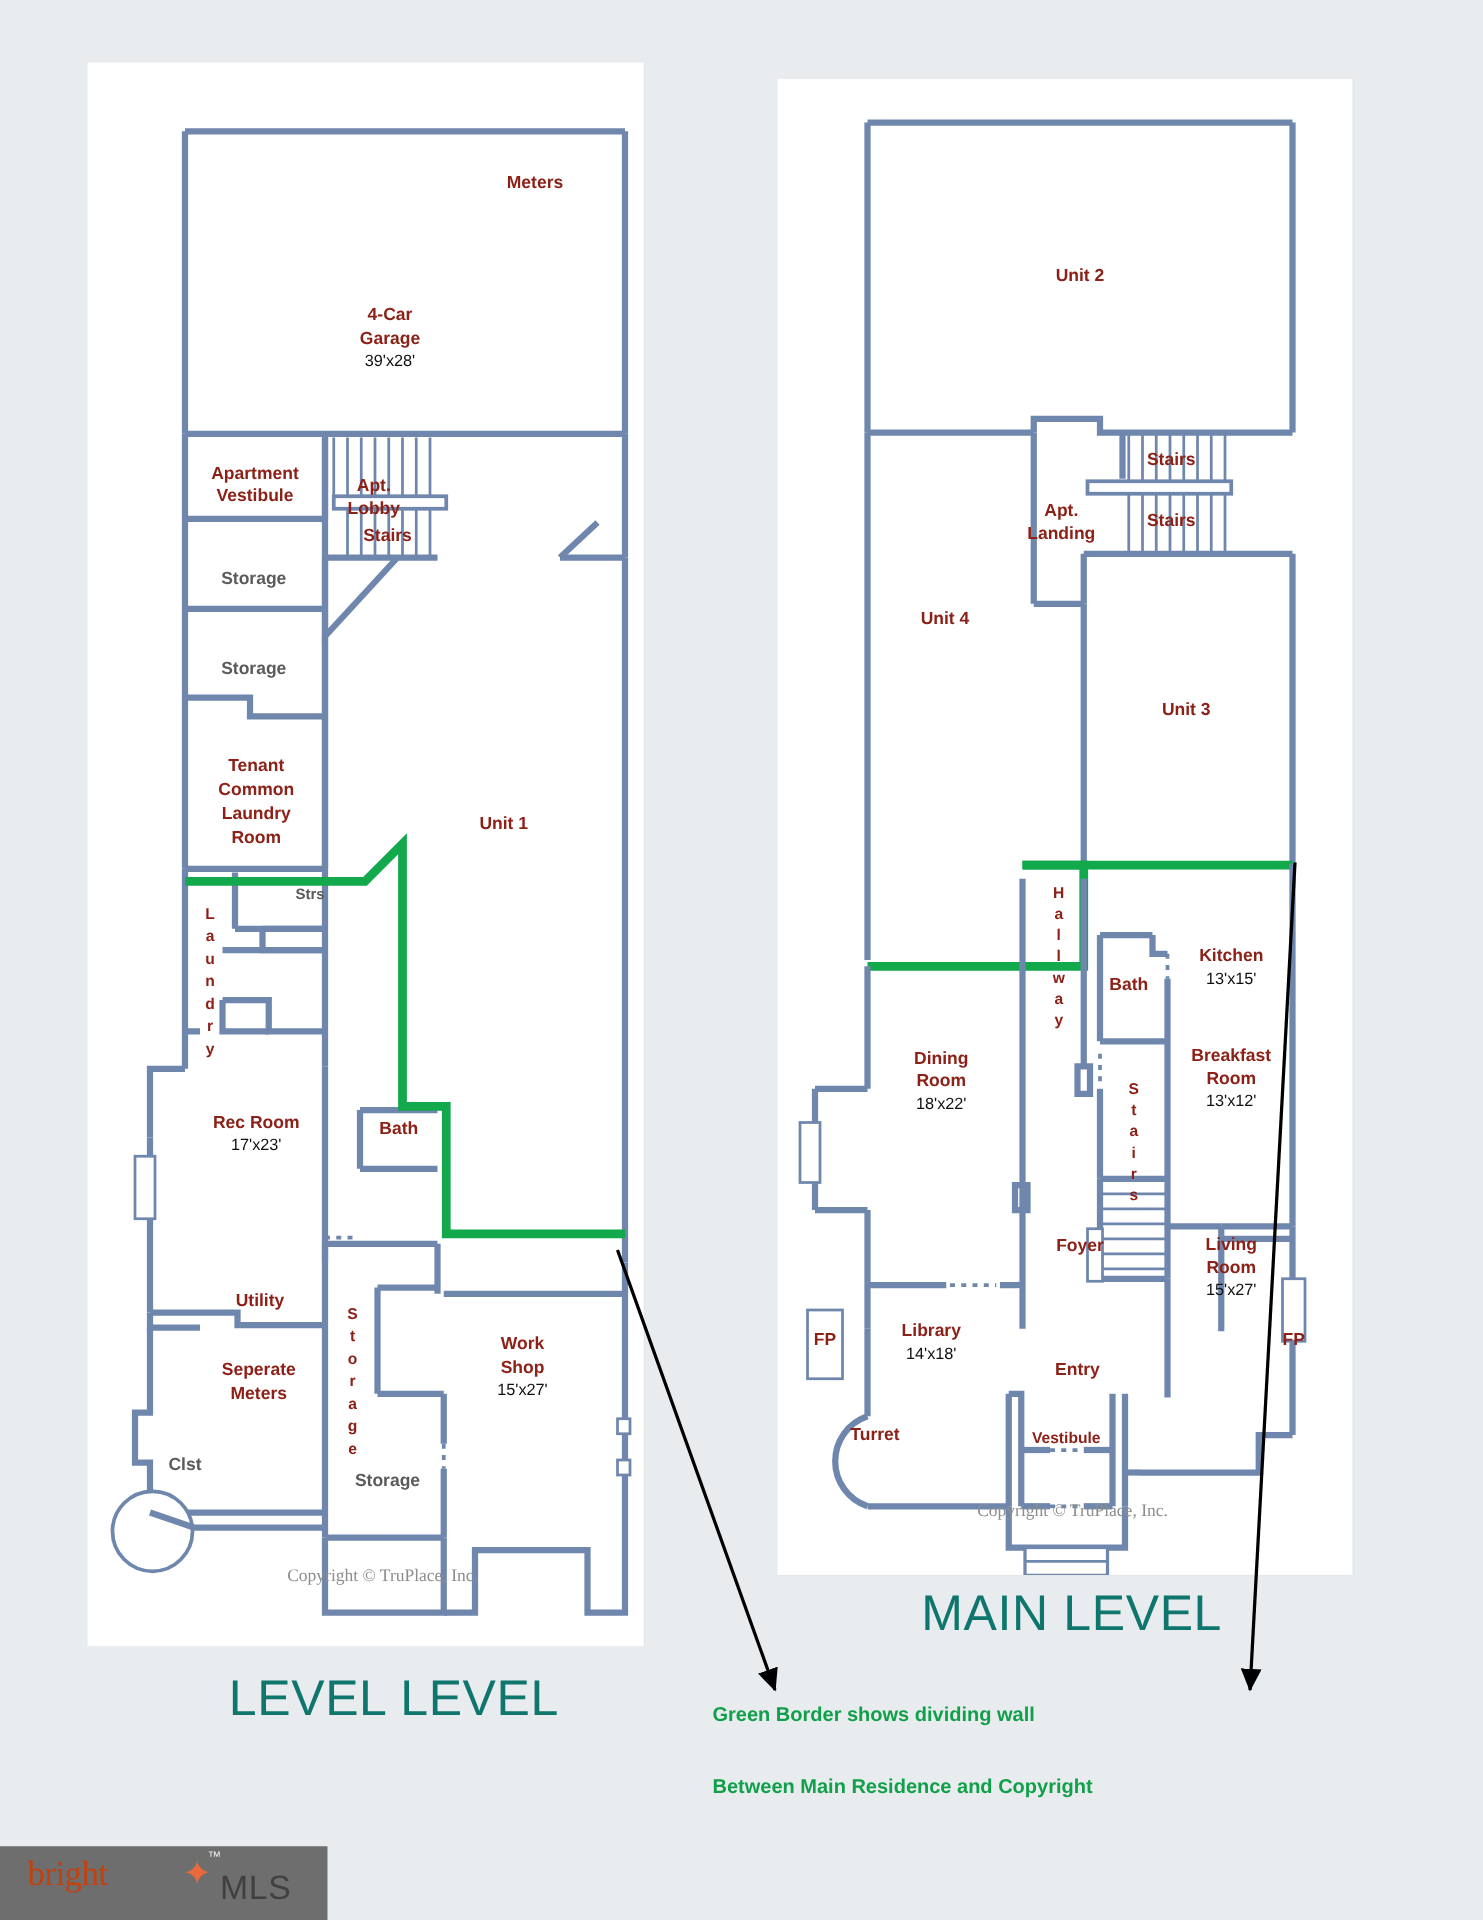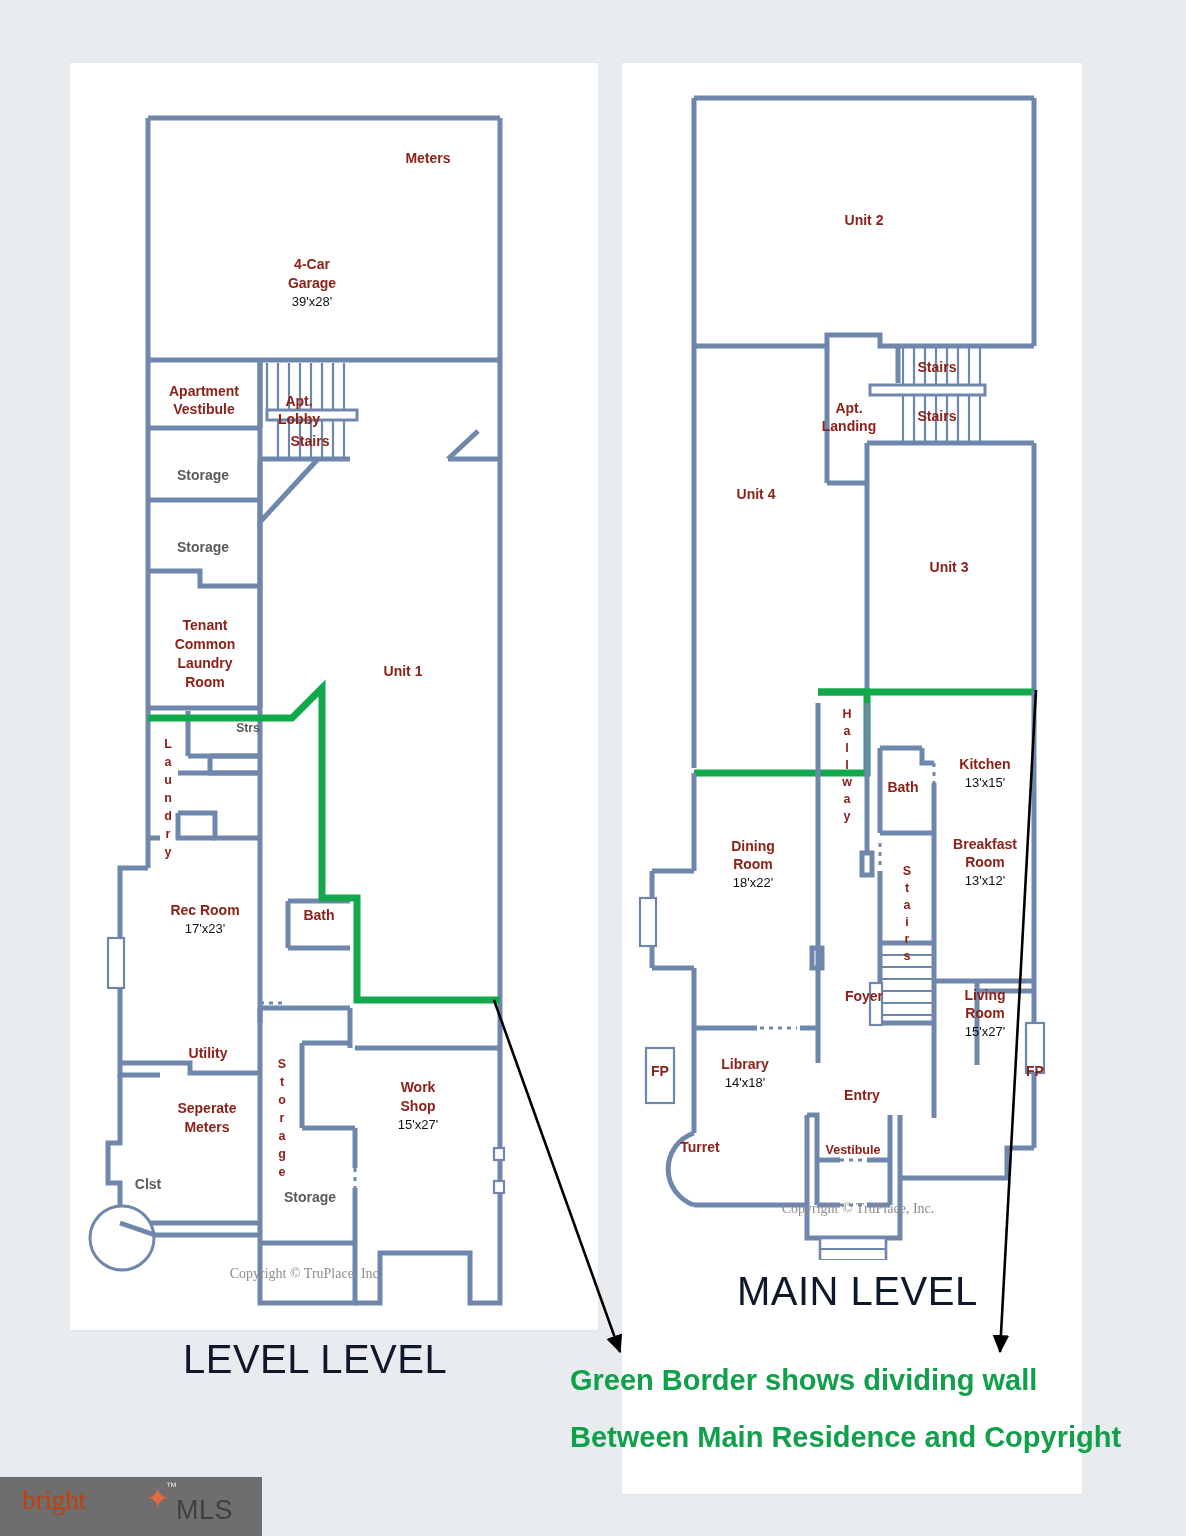--- a/index.html
+++ b/index.html
@@ -9,42 +9,42 @@
     background:#e9ecef;
     font-family:"Liberation Sans", sans-serif;
     position:relative;
     overflow:hidden;
   }
   .panel{
     position:absolute;
     background:#ffffff;
     box-shadow:0 0 2px rgba(0,0,0,0.06);
   }
-  #panel-lower{ left:70px; top:63px; width:528px; height:1267px; }
-  #panel-main { left:622px; top:63px; width:460px; height:1431px; }
+  #panel-lower{ left:70px; top:50px; width:445px; height:1267px; }
+  #panel-main { left:622px; top:63px; width:460px; height:1197px; }
 
   svg.plan{ position:absolute; left:0; top:0; }
 
   .lvl-title{
     position:absolute;
     font-family:"Liberation Sans", sans-serif;
     font-size:40px;
     letter-spacing:0.5px;
-    color:#0f172a;
+    color:#0f766e;
     font-weight:400;
     white-space:nowrap;
   }
   #lower-title{ left:183px; top:1337px; }
   #main-title { left:737px; top:1269px; }
 
   .legend-line{
     position:absolute;
     color:#11a04a;
     font-weight:bold;
-    font-size:29px;
+    font-size:16px;
     white-space:nowrap;
     font-family:"Liberation Sans", sans-serif;
   }
   #legend-1{ left:570px; top:1364px; }
   #legend-2{ left:570px; top:1421px; }
 
   #brand-bar{
     position:absolute;left:0;top:1477px;width:262px;height:59px;
     background:#6e6e6e;
   }

